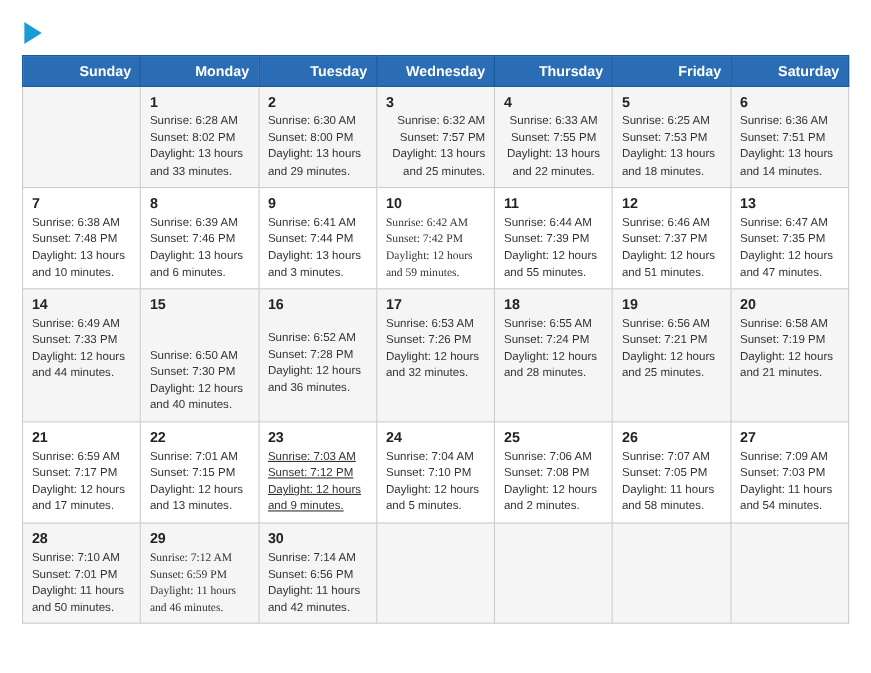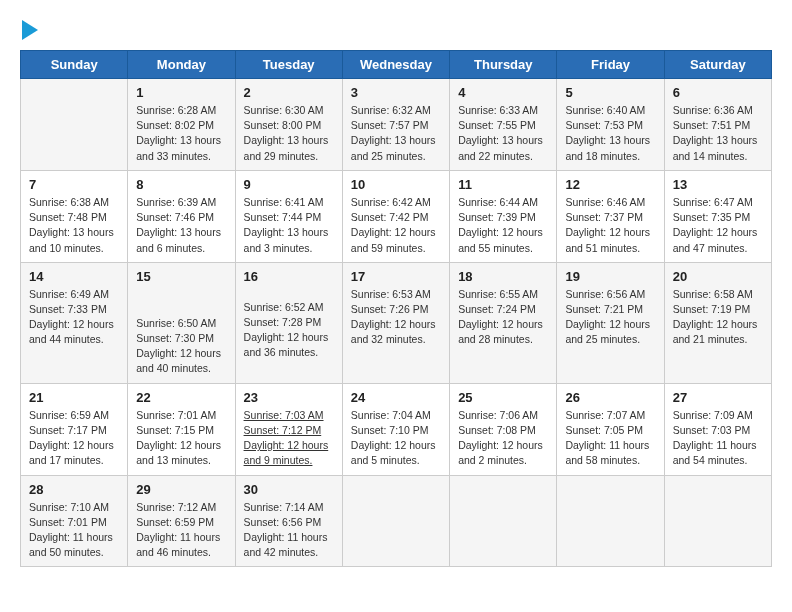--- a/index.html
+++ b/index.html
@@ -34,21 +34,21 @@
       color: #444;
     }
     table {
       width: 100%;
       border-collapse: collapse;
       table-layout: fixed;
     }
     thead tr th {
       background-color: #2a6db5;
       color: #fff;
-      text-align: center;
+      text-align: right;
       padding: 6px 8px;
       font-size: 13px;
       font-weight: bold;
       border: 1px solid #1a5a9a;
     }
     tbody tr td {
       vertical-align: top;
       border: 1px solid #ccc;
       padding: 6px 8px;
       font-size: 11px;
@@ -133,35 +133,35 @@
         </td>
         <td>
           <span class="day-number">2</span>
           <div class="day-info" style="white-space: pre-line;">Sunrise: 6:30 AM
 Sunset: 8:00 PM
 Daylight: 13 hours
 and 29 minutes.</div>
         </td>
         <td>
           <span class="day-number">3</span>
-          <div class="day-info" style="white-space: pre-line;">Sunrise: 6:32 AM
+          <div class="day-info" style="white-space: pre-line; text-align: right;">Sunrise: 6:32 AM
 Sunset: 7:57 PM
 Daylight: 13 hours
 and 25 minutes.</div>
         </td>
         <td>
           <span class="day-number">4</span>
-          <div class="day-info" style="white-space: pre-line;">Sunrise: 6:33 AM
+          <div class="day-info" style="white-space: pre-line; text-align: center;">Sunrise: 6:33 AM
 Sunset: 7:55 PM
 Daylight: 13 hours
 and 22 minutes.</div>
         </td>
         <td>
           <span class="day-number">5</span>
-          <div class="day-info" style="white-space: pre-line;">Sunrise: 6:40 AM
+          <div class="day-info" style="white-space: pre-line;">Sunrise: 6:25 AM
 Sunset: 7:53 PM
 Daylight: 13 hours
 and 18 minutes.</div>
         </td>
         <td>
           <span class="day-number">6</span>
           <div class="day-info" style="white-space: pre-line;">Sunrise: 6:36 AM
 Sunset: 7:51 PM
 Daylight: 13 hours
 and 14 minutes.</div>
@@ -184,21 +184,21 @@
         </td>
         <td>
           <span class="day-number">9</span>
           <div class="day-info" style="white-space: pre-line;">Sunrise: 6:41 AM
 Sunset: 7:44 PM
 Daylight: 13 hours
 and 3 minutes.</div>
         </td>
         <td>
           <span class="day-number">10</span>
-          <div class="day-info" style="white-space: pre-line;">Sunrise: 6:42 AM
+          <div class="day-info" style="white-space: pre-line; font-family: Liberation Serif, serif;">Sunrise: 6:42 AM
 Sunset: 7:42 PM
 Daylight: 12 hours
 and 59 minutes.</div>
         </td>
         <td>
           <span class="day-number">11</span>
           <div class="day-info" style="white-space: pre-line;">Sunrise: 6:44 AM
 Sunset: 7:39 PM
 Daylight: 12 hours
 and 55 minutes.</div>
@@ -323,21 +323,21 @@
       <tr>
         <td>
           <span class="day-number">28</span>
           <div class="day-info" style="white-space: pre-line;">Sunrise: 7:10 AM
 Sunset: 7:01 PM
 Daylight: 11 hours
 and 50 minutes.</div>
         </td>
         <td>
           <span class="day-number">29</span>
-          <div class="day-info" style="white-space: pre-line;">Sunrise: 7:12 AM
+          <div class="day-info" style="white-space: pre-line; font-family: Liberation Serif, serif;">Sunrise: 7:12 AM
 Sunset: 6:59 PM
 Daylight: 11 hours
 and 46 minutes.</div>
         </td>
         <td>
           <span class="day-number">30</span>
           <div class="day-info" style="white-space: pre-line;">Sunrise: 7:14 AM
 Sunset: 6:56 PM
 Daylight: 11 hours
 and 42 minutes.</div>

